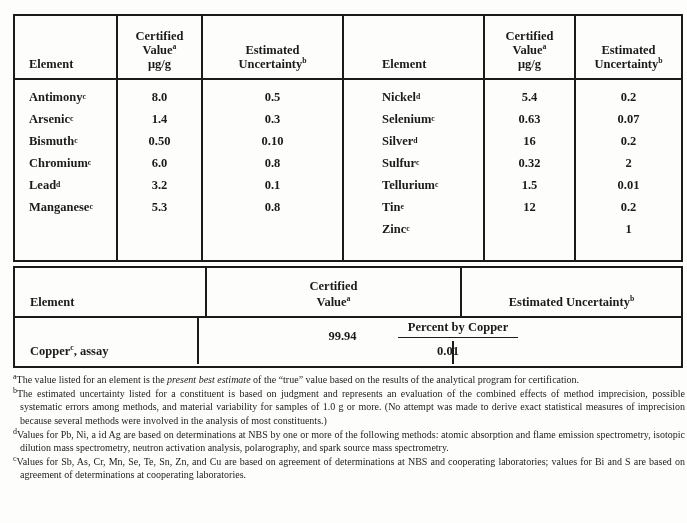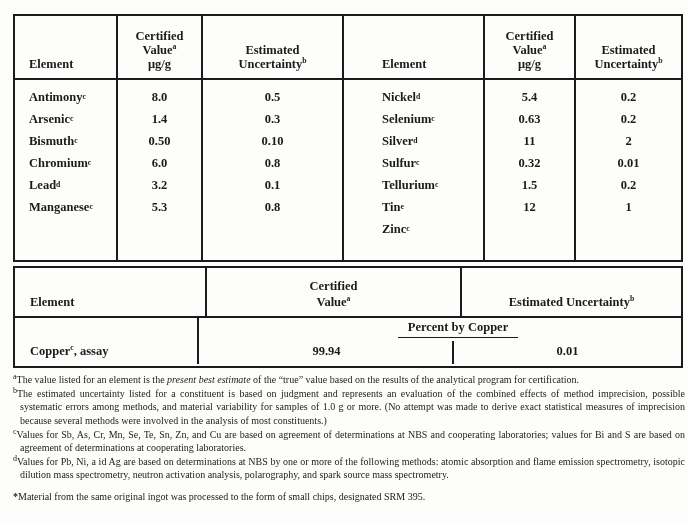--- a/index.html
+++ b/index.html
@@ -76,21 +76,21 @@
   .pbw span{
     display:inline-block;
     transform:translateX(18px);
     border-bottom:1.5px solid var(--ink);
     padding:0 10px 2px 10px;
   }
   .half-divider{
     position:absolute;top:23px;bottom:0;left:253px;width:2px;
     background:var(--ink);
   }
-  .t2-vals{position:absolute;left:0;right:0;bottom:5px;display:flex;}
+  .t2-vals{position:absolute;left:16px;right:0;bottom:5px;display:flex;flex-direction:column;}
   .t2-v1{width:255px;text-align:center;}
   .t2-v2{flex:1;text-align:center;}
 
   
   .fns{
     position:absolute;left:13px;top:373px;width:672px;
     font-size:10px;line-height:13.2px;
   }
   .fn{
     text-align:justify;
@@ -211,34 +211,35 @@
 
     <div class="col w-cv2">
       <div class="hdr center">
         <div>Certified</div>
         <div><span>Value</span><sup>a</sup></div>
         <div>μg/g</div>
       </div>
       <div class="body">
         <div class="cell num">5.4</div>
         <div class="cell num">0.63</div>
-        <div class="cell num">11</div>
+        <div class="cell num">16</div>
         <div class="cell num">0.32</div>
         <div class="cell num">1.5</div>
         <div class="cell num">12</div>
       </div>
     </div>
 
     <div class="col">
       <div class="hdr center">
         <div>Estimated</div>
         <div><span>Uncertainty</span><sup>b</sup></div>
       </div>
       <div class="body">
         <div class="cell num">0.2</div>
+        <div class="cell num">0.07</div>
         <div class="cell num">0.2</div>
         <div class="cell num">2</div>
         <div class="cell num">0.01</div>
         <div class="cell num">0.2</div>
         <div class="cell num">1</div>
       </div>
     </div>
   </div>
 
   <div class="t2">
@@ -267,18 +268,17 @@
           <div class="t2-v1">99.94</div>
           <div class="t2-v2">0.01</div>
         </div>
       </div>
     </div>
   </div>
 
   <div class="fns">
     <div class="fn"><sup class="fn-m">a</sup><span>The value listed for an element is the </span><span class="ital">present best estimate</span><span> of the “true” value based on the results of the analytical program for certification.</span></div>
     <div class="fn"><sup class="fn-m">b</sup><span>The estimated uncertainty listed for a constituent is based on judgment and represents an evaluation of the combined effects of method imprecision, possible systematic errors among methods, and material variability for samples of 1.0 g or more. (No attempt was made to derive exact statistical measures of imprecision because several methods were involved in the analysis of most constituents.)</span></div>
+    <div class="fn"><sup class="fn-m">d</sup><span>Values for Pb, Ni, a id Ag are based on determinations at NBS by one or more of the following methods: atomic absorption and flame emission spectrometry, isotopic dilution mass spectrometry, neutron activation analysis, polarography, and spark source mass spectrometry.</span></div>
     <div class="fn"><sup class="fn-m">c</sup><span>Values for Sb, As, Cr, Mn, Se, Te, Sn, Zn, and Cu are based on agreement of determinations at NBS and cooperating laboratories; values for Bi and S are based on agreement of determinations at cooperating laboratories.</span></div>
-    <div class="fn"><sup class="fn-m">d</sup><span>Values for Pb, Ni, a id Ag are based on determinations at NBS by one or more of the following methods: atomic absorption and flame emission spectrometry, isotopic dilution mass spectrometry, neutron activation analysis, polarography, and spark source mass spectrometry.</span></div>
-    <div class="fn fn-star"><span class="star-m">*</span><span class="fn-t">Material from the same original ingot was processed to the form of small chips, designated SRM 395.</span></div>
   </div>
 
 </div>
 
 </body></html>

